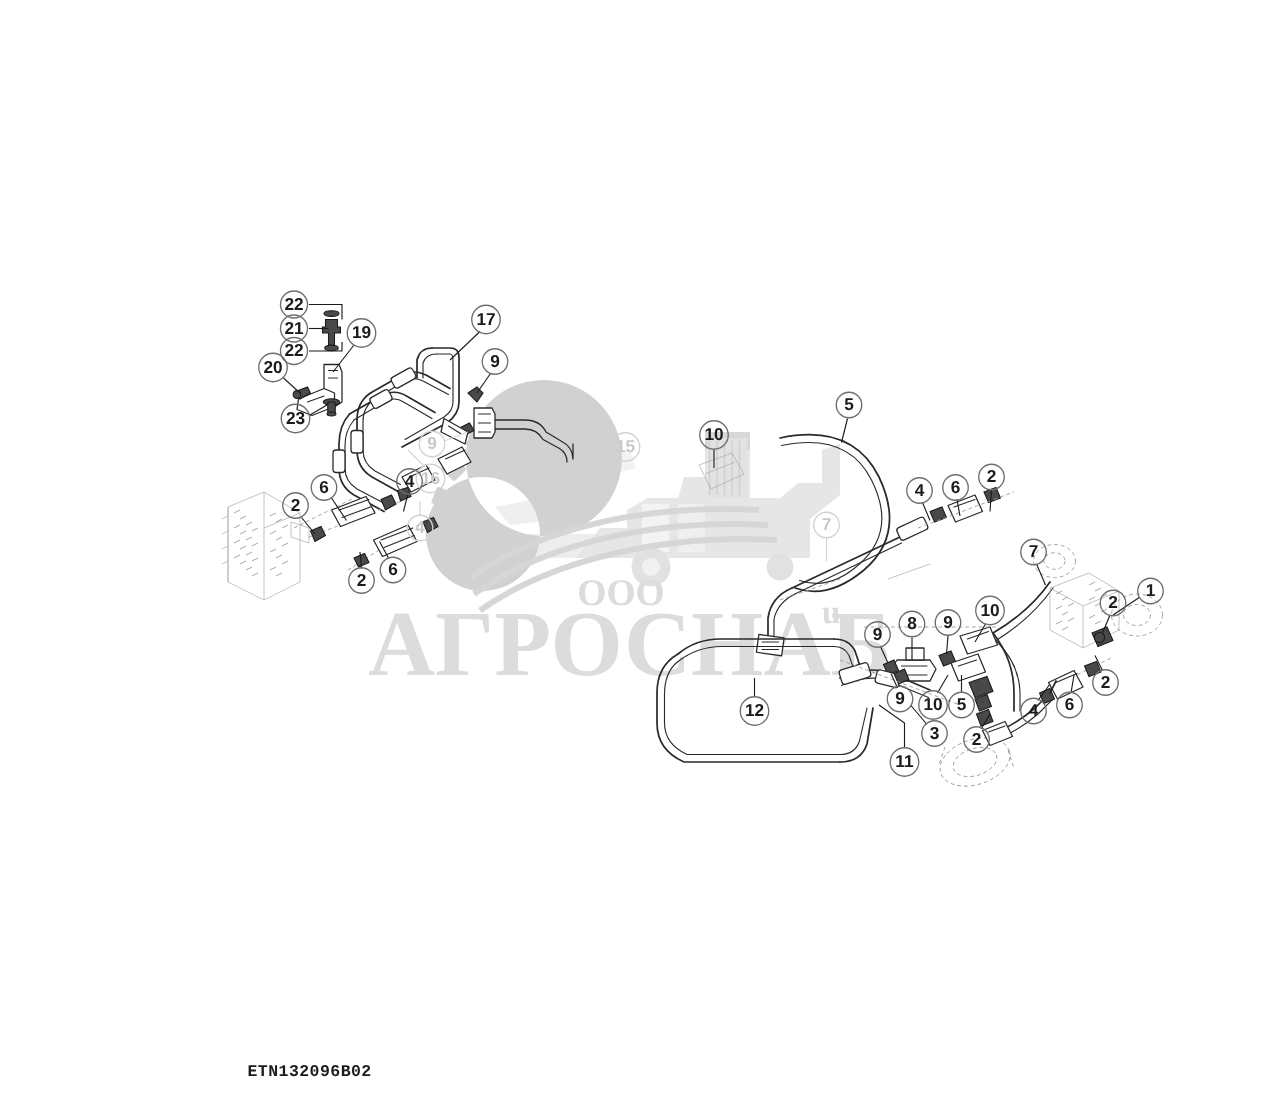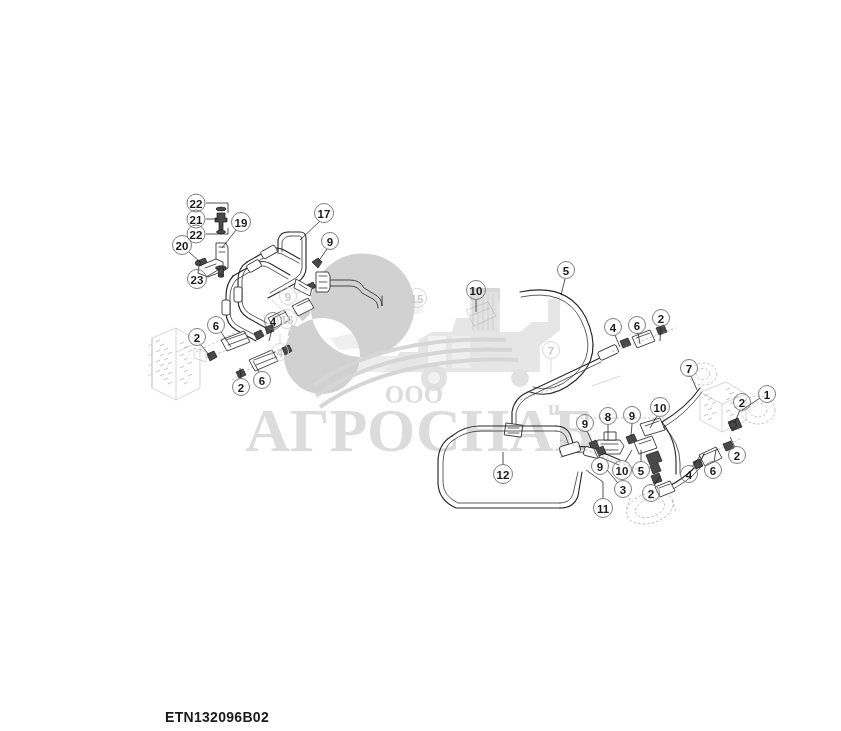--- a/index.html
+++ b/index.html
@@ -89,22 +89,22 @@
   .ghost-thin {
     fill: none;
     stroke: #aeaeae;
     stroke-width: 0.5;
   }
   .hatch { fill: none; stroke: #7c7c7c; stroke-width: 0.45; }
   #figure-code {
     position: absolute;
     left: 165px;
     top: 709px;
-    font-family: Liberation Sans, sans-serif;
-    font-size: 14px;
+    font-family: Liberation Mono, monospace;
+    font-size: 11px;
     font-weight: bold;
     color: #1b1b1b;
     letter-spacing: 0.3px;
     z-index: 4;
     white-space: nowrap;
   }
   .wm-txt {
     font-family: "Liberation Serif", serif;
     font-weight: bold;
     fill: #d6d6d6;

